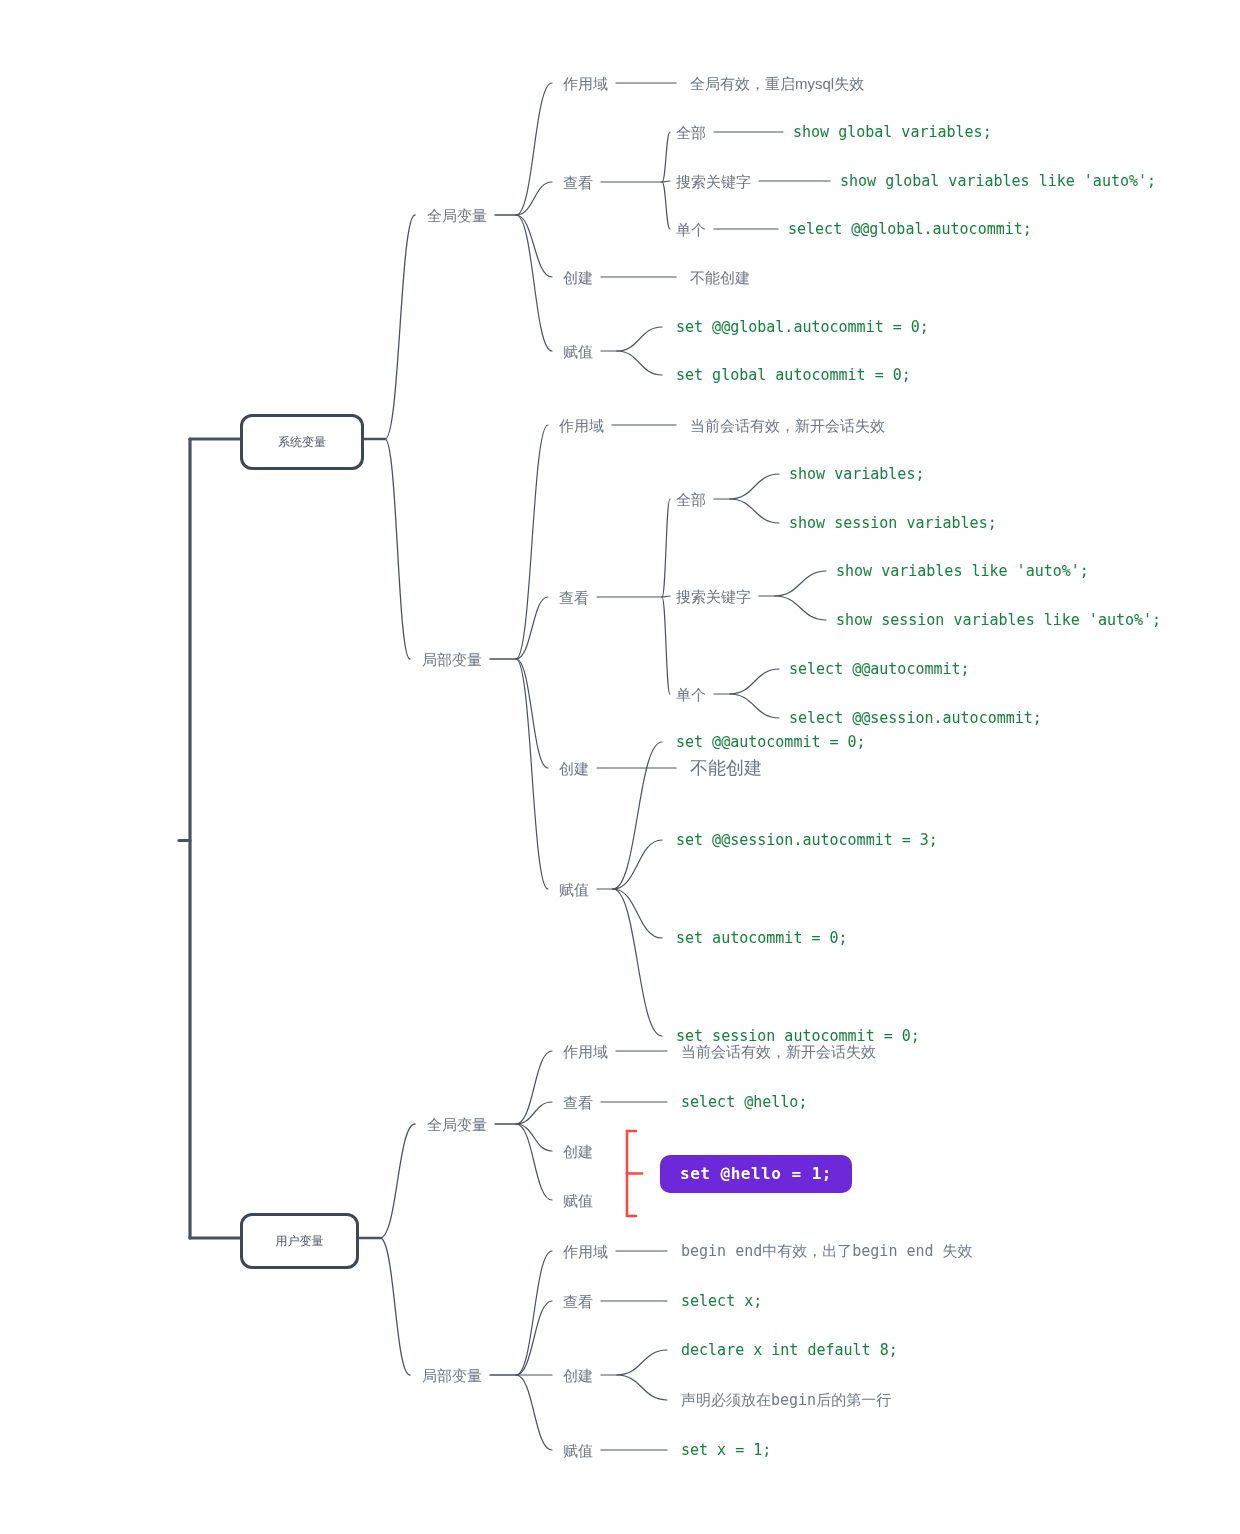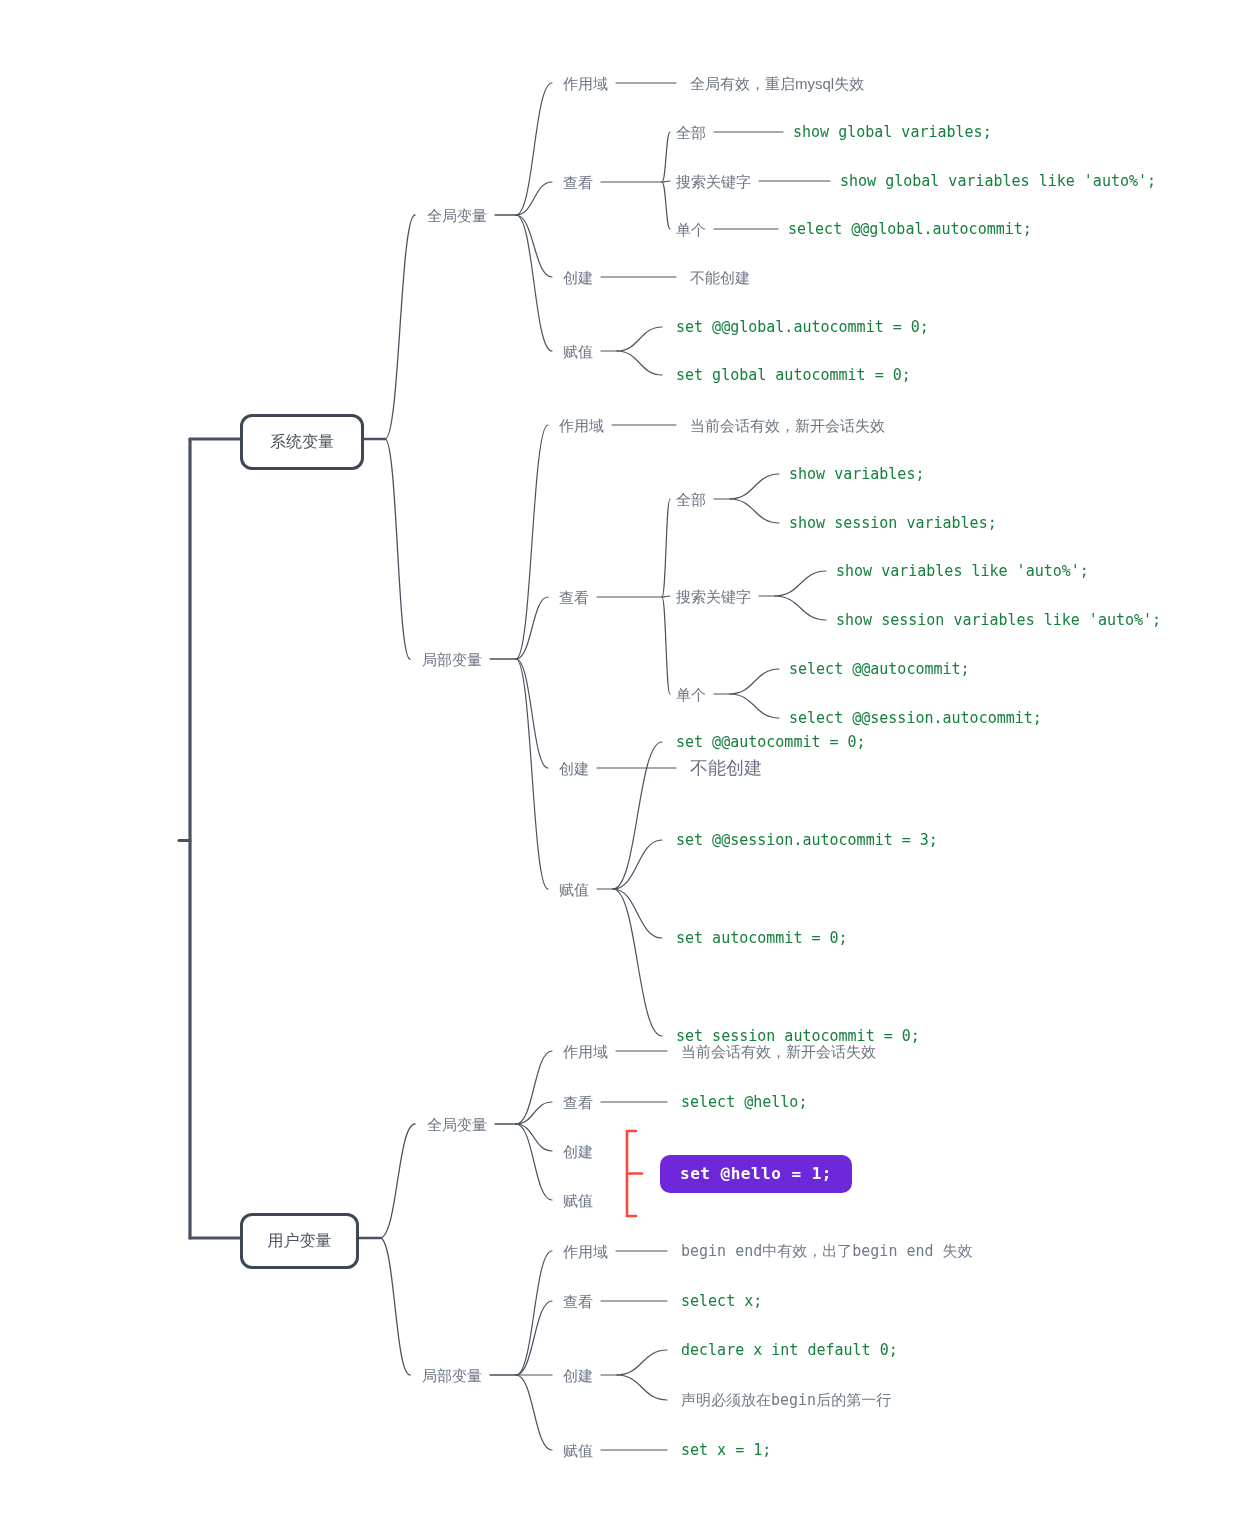--- a/index.html
+++ b/index.html
@@ -8,21 +8,21 @@
     font-family:"Liberation Sans","DejaVu Sans",sans-serif;
     -webkit-font-smoothing:antialiased;
   }
   #stage{position:absolute;inset:0;width:1240px;height:1534px;}
   svg#wires{position:absolute;left:0;top:0;width:1240px;height:1534px;}
   .node{position:absolute;white-space:nowrap;}
 
   
   .boxnode{
     border:3px solid #3d4756;border-radius:12px;background:#ffffff;
-    color:#4a5260;font-size:16px;line-height:1;
+    color:#4a5260;font-size:12px;line-height:1;
     display:flex;align-items:center;justify-content:center;
   }
   
   .txt{color:#6b7482;font-size:15px;line-height:1;}
   .txt.cn{font-family:"Liberation Sans","DejaVu Sans",sans-serif;}
   .txt.mono{font-family:"DejaVu Sans Mono","Liberation Mono",monospace;font-size:15px;color:#15803d;}
   .txt.big{font-size:18px;color:#6b7482;}
   .txt.mix{font-family:"DejaVu Sans Mono","Liberation Mono",monospace;font-size:15px;color:#70798a;}
 
   
@@ -155,17 +155,17 @@
     <div class="node txt mono" style="left: 681px; top: 1102px; transform: translateY(-50%);">select @hello;</div>
     <div class="node txt cn" style="left: 563px; top: 1151px; transform: translateY(-50%);">创建</div>
     <div class="node txt cn" style="left: 563px; top: 1200px; transform: translateY(-50%);">赋值</div>
     <div class="node pill" style="left: 660px; top: 1173.5px; transform: translateY(-50%);">set @hello = 1;</div>
     <div class="node txt cn" style="left: 422px; top: 1375px; transform: translateY(-50%);">局部变量</div>
     <div class="node txt cn" style="left: 563px; top: 1251px; transform: translateY(-50%);">作用域</div>
     <div class="node txt mix" style="left: 681px; top: 1251px; transform: translateY(-50%);">begin end中有效，出了begin end 失效</div>
     <div class="node txt cn" style="left: 563px; top: 1301px; transform: translateY(-50%);">查看</div>
     <div class="node txt mono" style="left: 681px; top: 1301px; transform: translateY(-50%);">select x;</div>
     <div class="node txt cn" style="left: 563px; top: 1375px; transform: translateY(-50%);">创建</div>
-    <div class="node txt mono" style="left: 681px; top: 1350px; transform: translateY(-50%);">declare x int default 0;</div>
+    <div class="node txt mono" style="left: 681px; top: 1350px; transform: translateY(-50%);">declare x int default 8;</div>
     <div class="node txt mix" style="left: 681px; top: 1400px; transform: translateY(-50%);">声明必须放在begin后的第一行</div>
     <div class="node txt cn" style="left: 563px; top: 1450px; transform: translateY(-50%);">赋值</div>
     <div class="node txt mono" style="left: 681px; top: 1450px; transform: translateY(-50%);">set x = 1;</div>
   </div>
 
 </body></html>

